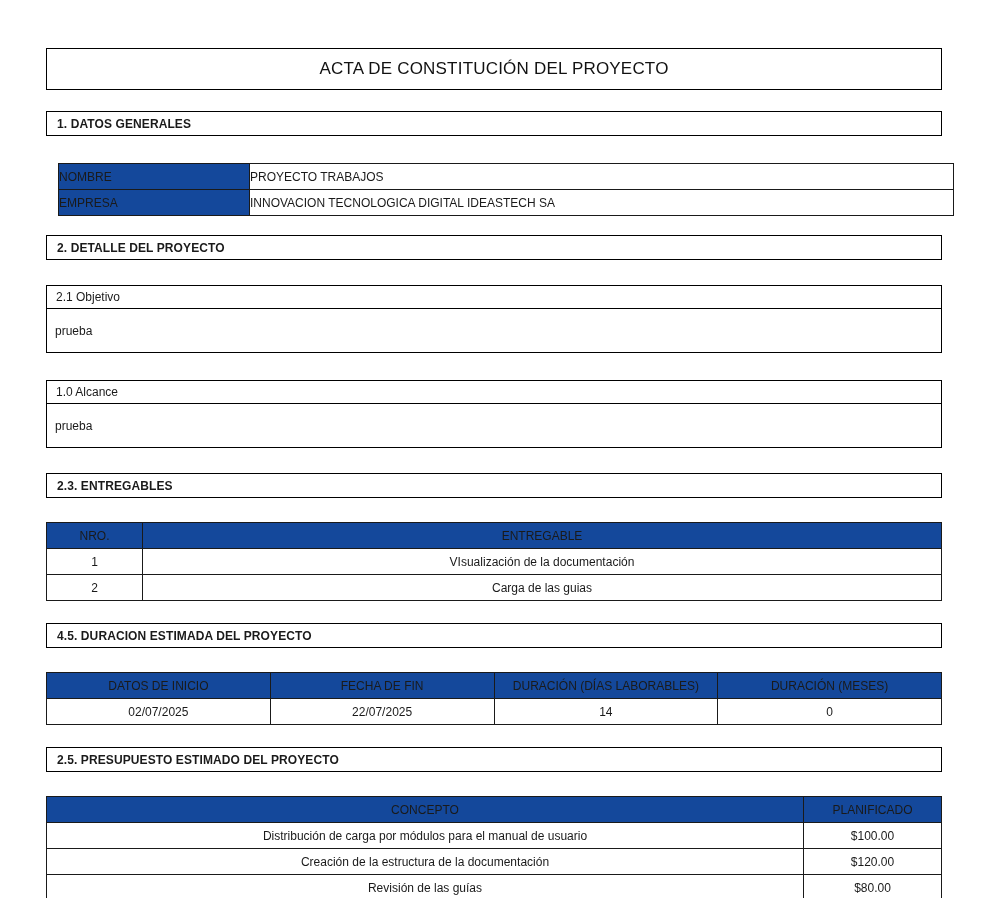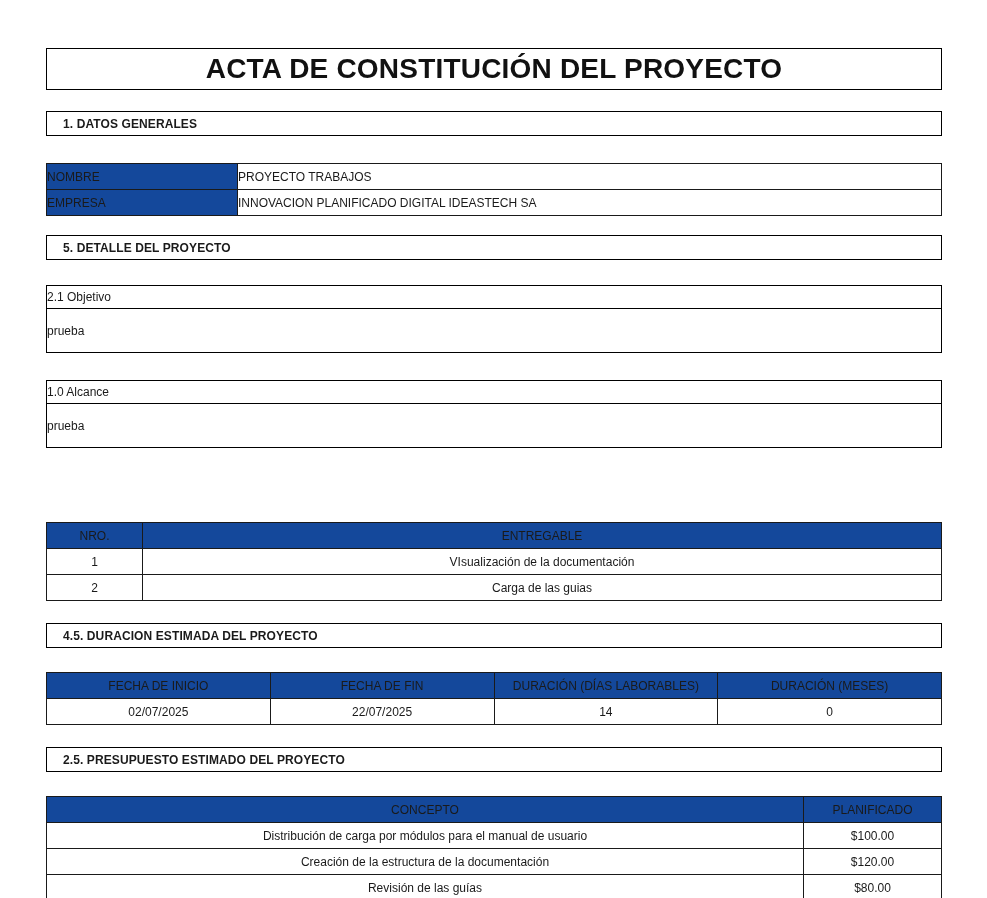--- a/index.html
+++ b/index.html
@@ -34,56 +34,57 @@
   
   .title-box {
     top: 48px;
     height: 42px;
     border: 1.3px solid #000;
     display: flex;
     align-items: center;
     justify-content: center;
   }
   .title-text {
-    font-size: 28px;
-    font-weight: bold;
+    font-size: 17px;
+    font-weight: normal;
     letter-spacing: .2px;
     color: #111;
   }
 
   
   .section-bar {
     height: 25px;
     border: 1.2px solid #000;
     display: flex;
     align-items: center;
-    padding-left: 16px;
+    padding-left: 10px;
     font-size: 12px;
     font-weight: bold;
     color: #1a1a1a;
     letter-spacing: .1px;
   }
 
   
   .sub-bar {
     height: 24px;
     border: 1.2px solid #000;
     display: flex;
     align-items: center;
+    padding-left: 9px;
     font-size: 12px;
     font-weight: normal;
     color: #1a1a1a;
   }
   .sub-body {
     height: 44px;
     border: 1.2px solid #000;
     border-top: none;
     display: flex;
     align-items: center;
-    padding-left: 0;
+    padding-left: 8px;
     font-size: 12px;
     color: #1a1a1a;
   }
 
   
   table.doc-table {
     border-collapse: collapse;
     width: 100%;
     table-layout: fixed;
   }
@@ -110,21 +111,21 @@
     padding-left: 12px;
     border-color: #14489B;
   }
   td.val-left {
     text-align: left;
     padding-left: 9px;
   }
   td.ctr { text-align: center; }
 
   
-  .info-table { top: 163px; }
+  .info-table { top: 163px; margin-left: 12px; }
   .info-table col.c1 { width: 191px; }
 
   
   .entregables-table { top: 522px; border-radius: 23px; }
   .entregables-table col.c1 { width: 96px; }
 
   
   .duracion-table { top: 672px; }
 
   
@@ -150,44 +151,47 @@
           <col class="c1">
           <col>
         </colgroup>
       <tbody>
         <tr>
           <td class="lbl-blue">NOMBRE</td>
           <td class="val-left">PROYECTO TRABAJOS</td>
         </tr>
         <tr>
           <td class="lbl-blue">EMPRESA</td>
-          <td class="val-left">INNOVACION PLANIFICADO DIGITAL IDEASTECH SA</td>
+          <td class="val-left">INNOVACION TECNOLOGICA DIGITAL IDEASTECH SA</td>
         </tr>
       </tbody>
     </table>
   </div>
 
   <div class="doc-block section-bar" style="top:235px;">
-    <span>5. DETALLE DEL PROYECTO</span>
+    <span>2. DETALLE DEL PROYECTO</span>
   </div>
 
   <div class="doc-block sub-bar" style="top:285px;">
     <span>2.1 Objetivo</span>
   </div>
   <div class="doc-block sub-body" style="top:309px;">
     <span>prueba</span>
   </div>
 
   <div class="doc-block sub-bar" style="top:380px;">
     <span>1.0 Alcance</span>
   </div>
   <div class="doc-block sub-body" style="top:404px;">
     <span>prueba</span>
   </div>
 
+  <div class="doc-block section-bar" style="top:473px;">
+    <span>2.3. ENTREGABLES</span>
+  </div>
 
   <div class="doc-block entregables-table">
     <table class="doc-table">
       <colgroup>
           <col class="c1">
           <col>
         </colgroup>
       <thead>
         <tr>
           <th class="hdr">NRO.</th>
@@ -214,21 +218,21 @@
   <div class="doc-block duracion-table">
     <table class="doc-table">
       <colgroup>
           <col>
           <col>
           <col>
           <col>
         </colgroup>
       <thead>
         <tr>
-          <th class="hdr">FECHA DE INICIO</th>
+          <th class="hdr">DATOS DE INICIO</th>
           <th class="hdr">FECHA DE FIN</th>
           <th class="hdr">DURACIÓN (DÍAS LABORABLES)</th>
           <th class="hdr">DURACIÓN (MESES)</th>
         </tr>
       </thead>
       <tbody>
         <tr>
           <td class="ctr">02/07/2025</td>
           <td class="ctr">22/07/2025</td>
           <td class="ctr">14</td>

